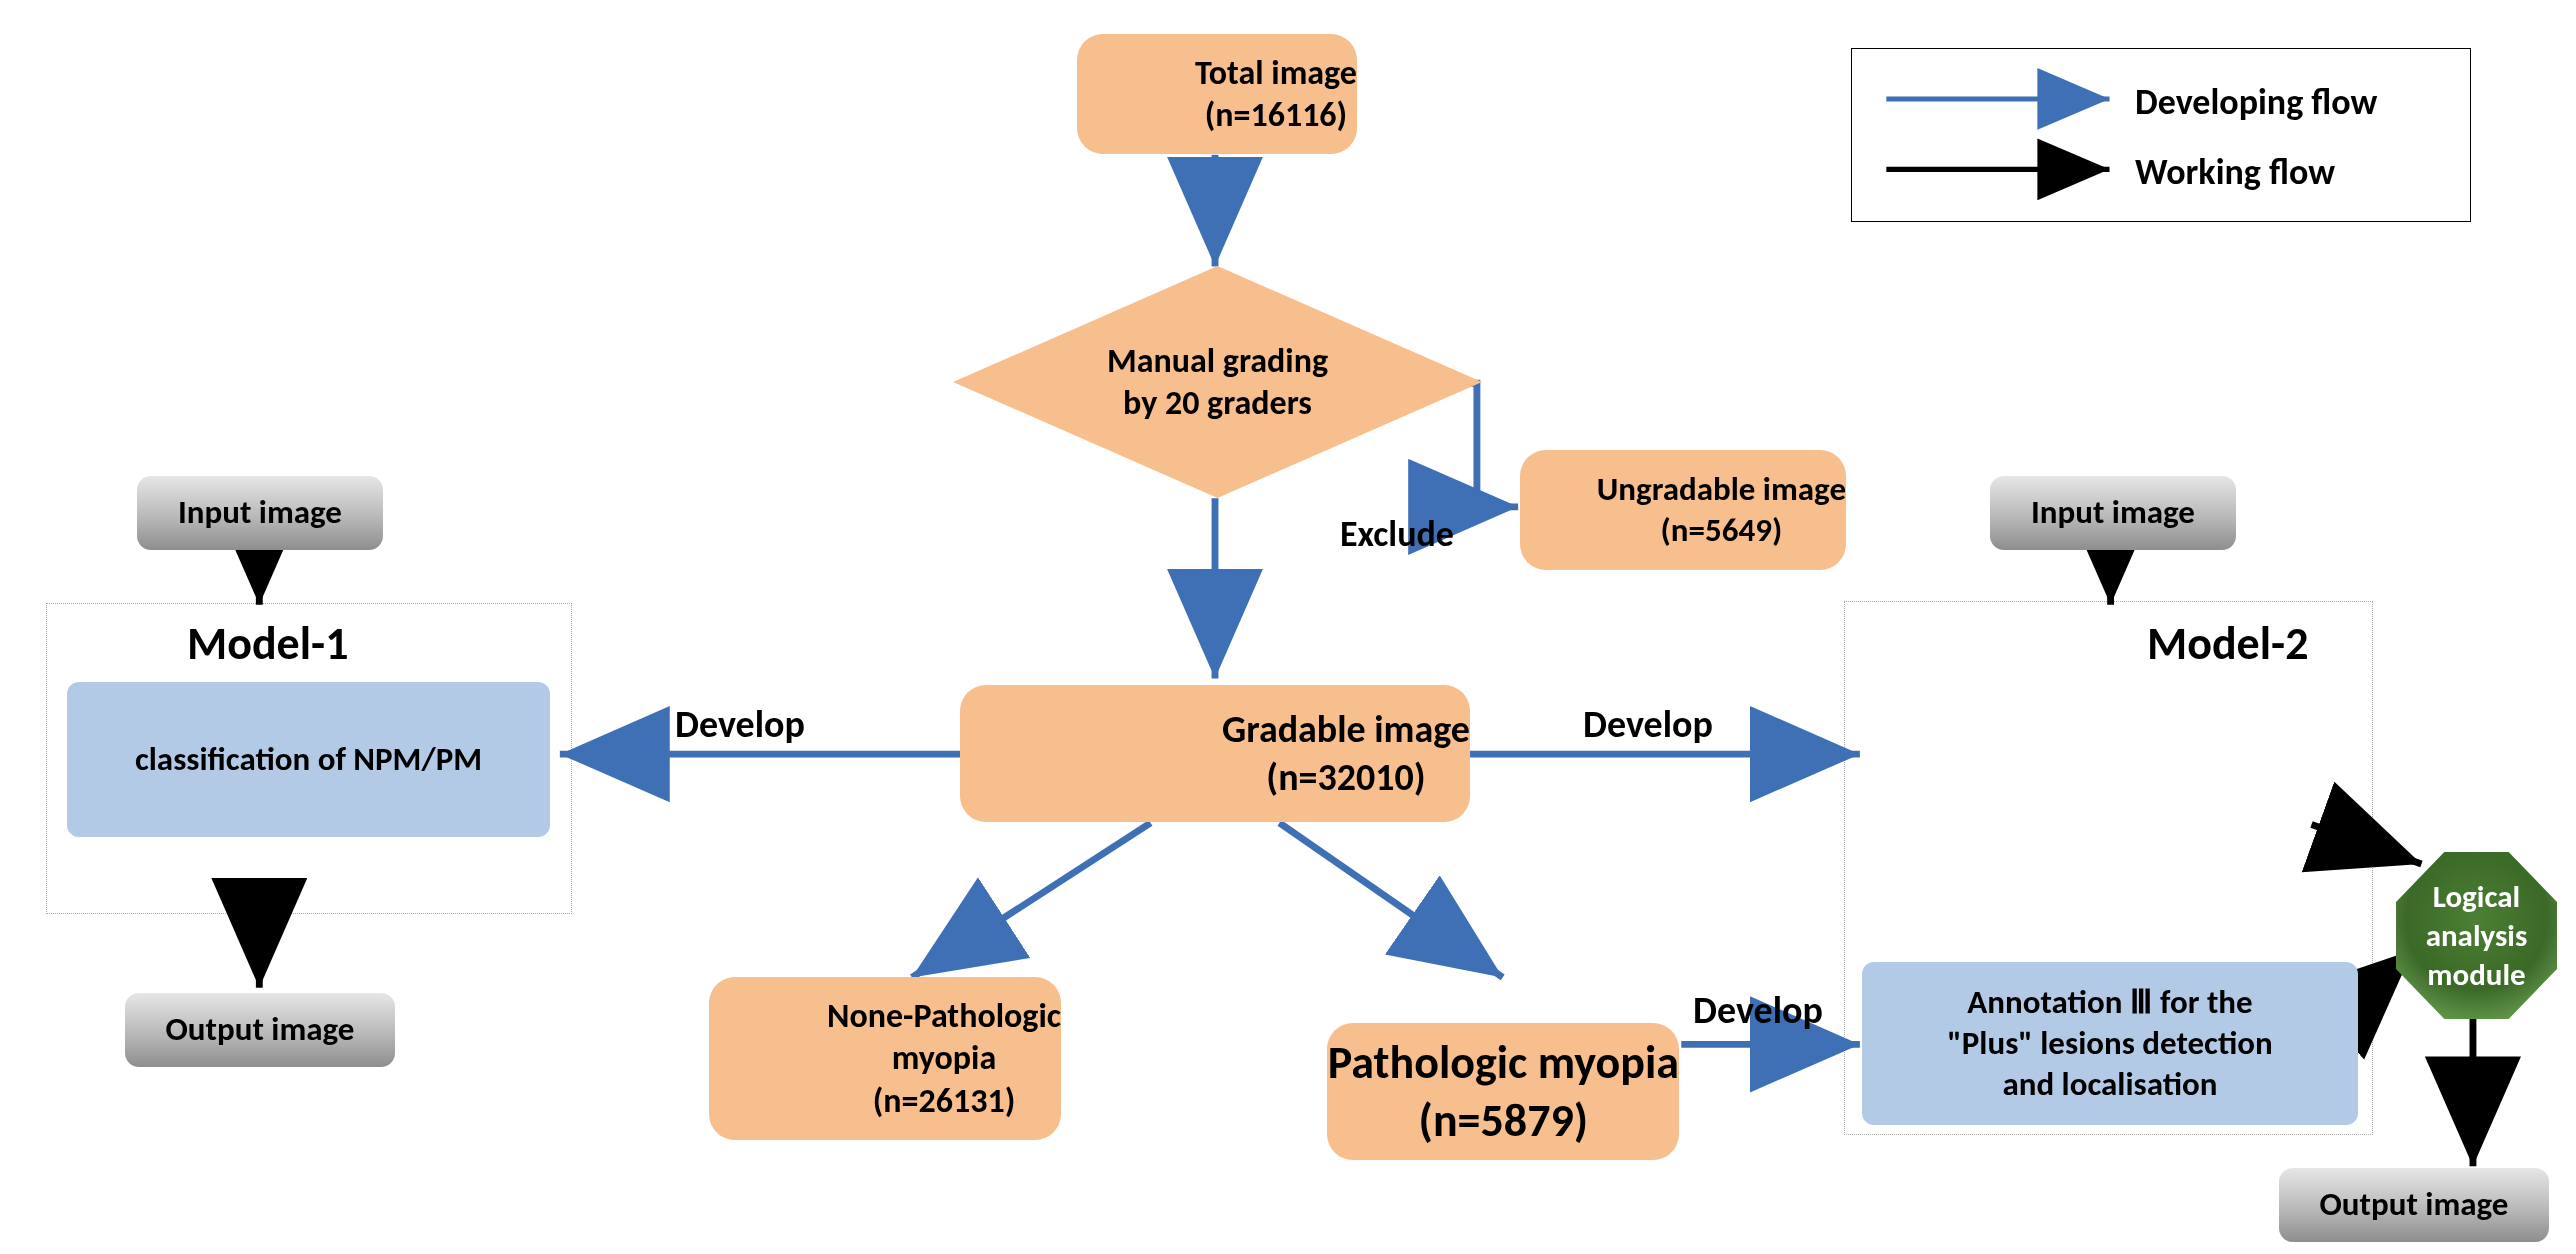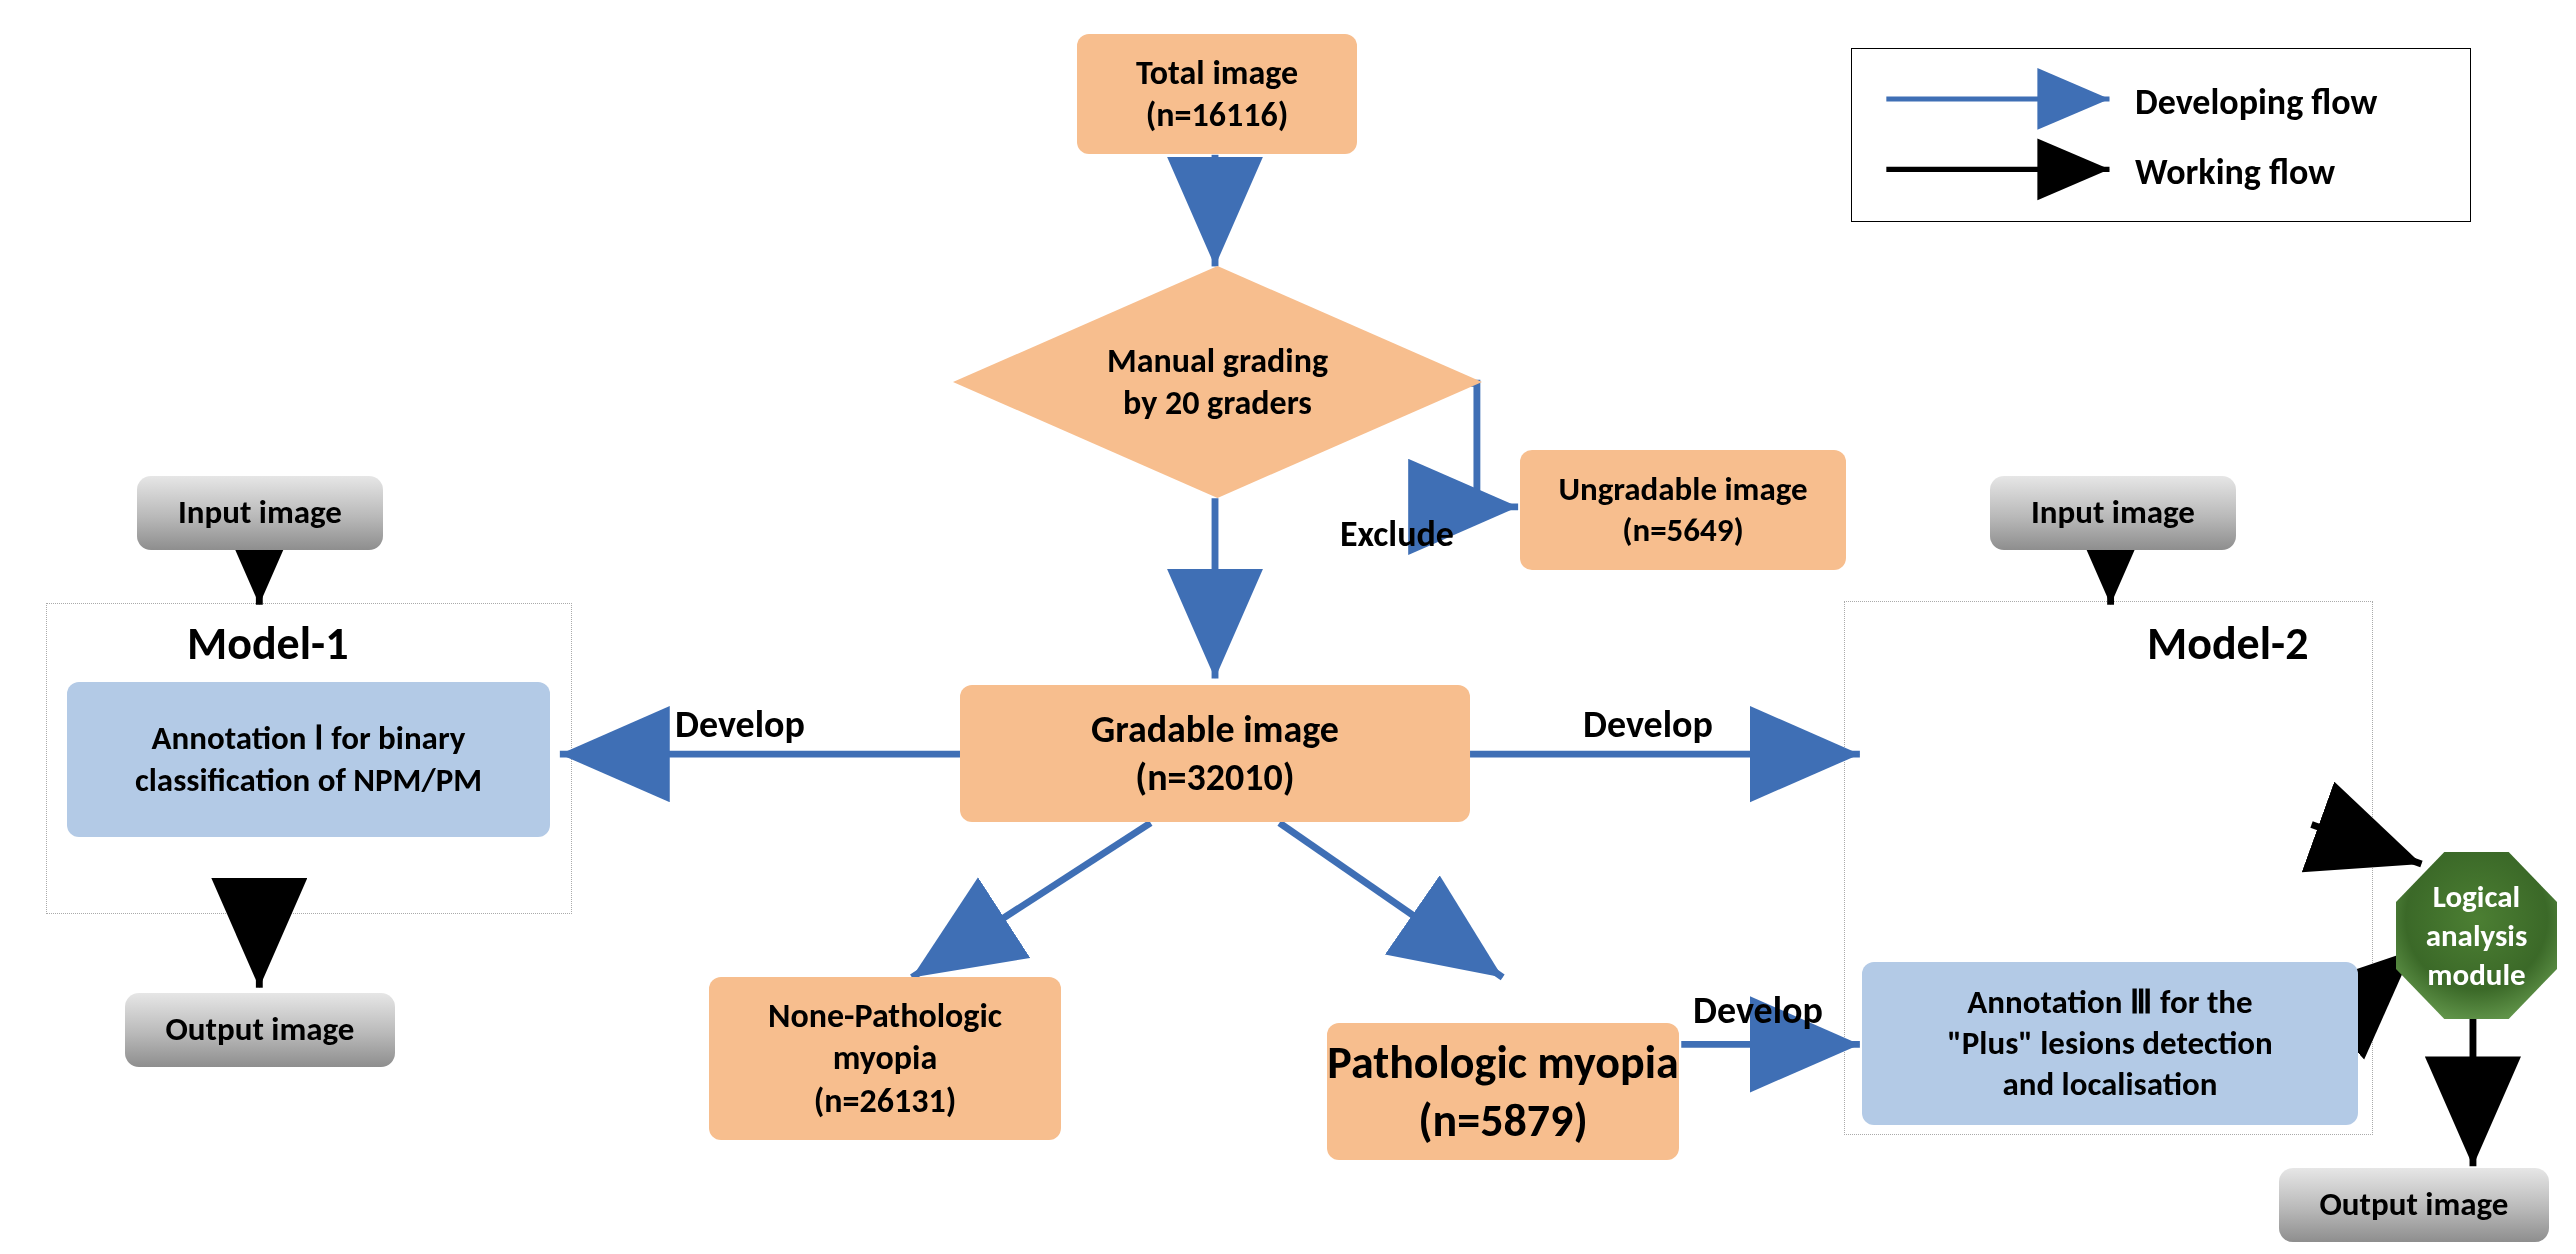--- a/index.html
+++ b/index.html
@@ -19,21 +19,22 @@
     position: absolute;
     display: flex;
     align-items: center;
     justify-content: center;
     text-align: center;
     box-sizing: border-box;
     line-height: 1.25;
   }
   .orange {
     background: #f7be8e;
-    border-radius: 12px;
+    border-radius: 26px;
+    justify-content: flex-end;
   }
   .blue {
     background: #b3cae6;
     border-radius: 12px;
   }
   .grey {
     background: linear-gradient(to bottom, #e6e6e6 0%, #b9b9b9 55%, #8e8e8e 100%);
     border-radius: 14px;
   }
   .green {
@@ -202,21 +203,20 @@
 
   <div class="box orange" style="left:1327px; top:977px; width:352px; height:137px; font-size:46px; font-weight:700;margin-top:46px;">
     <div>
       <div>Pathologic myopia</div>
       <div>(n=5879)</div>
     </div>
   </div>
 
   <div class="box blue" style="left:67px; top:682px; width:483px; height:155px; font-size:33px; font-weight:600;">
     <div>
-      <div>Annotation Ⅰ for binary</div>
       <div>classification of  NPM/PM</div>
     </div>
   </div>
 
 
   <div class="box blue" style="left:1862px; top:962px; width:496px; height:163px; font-size:33px; font-weight:600;">
     <div>
       <div>Annotation Ⅲ for the</div>
       <div>"Plus" lesions detection</div>
       <div>and localisation</div>

